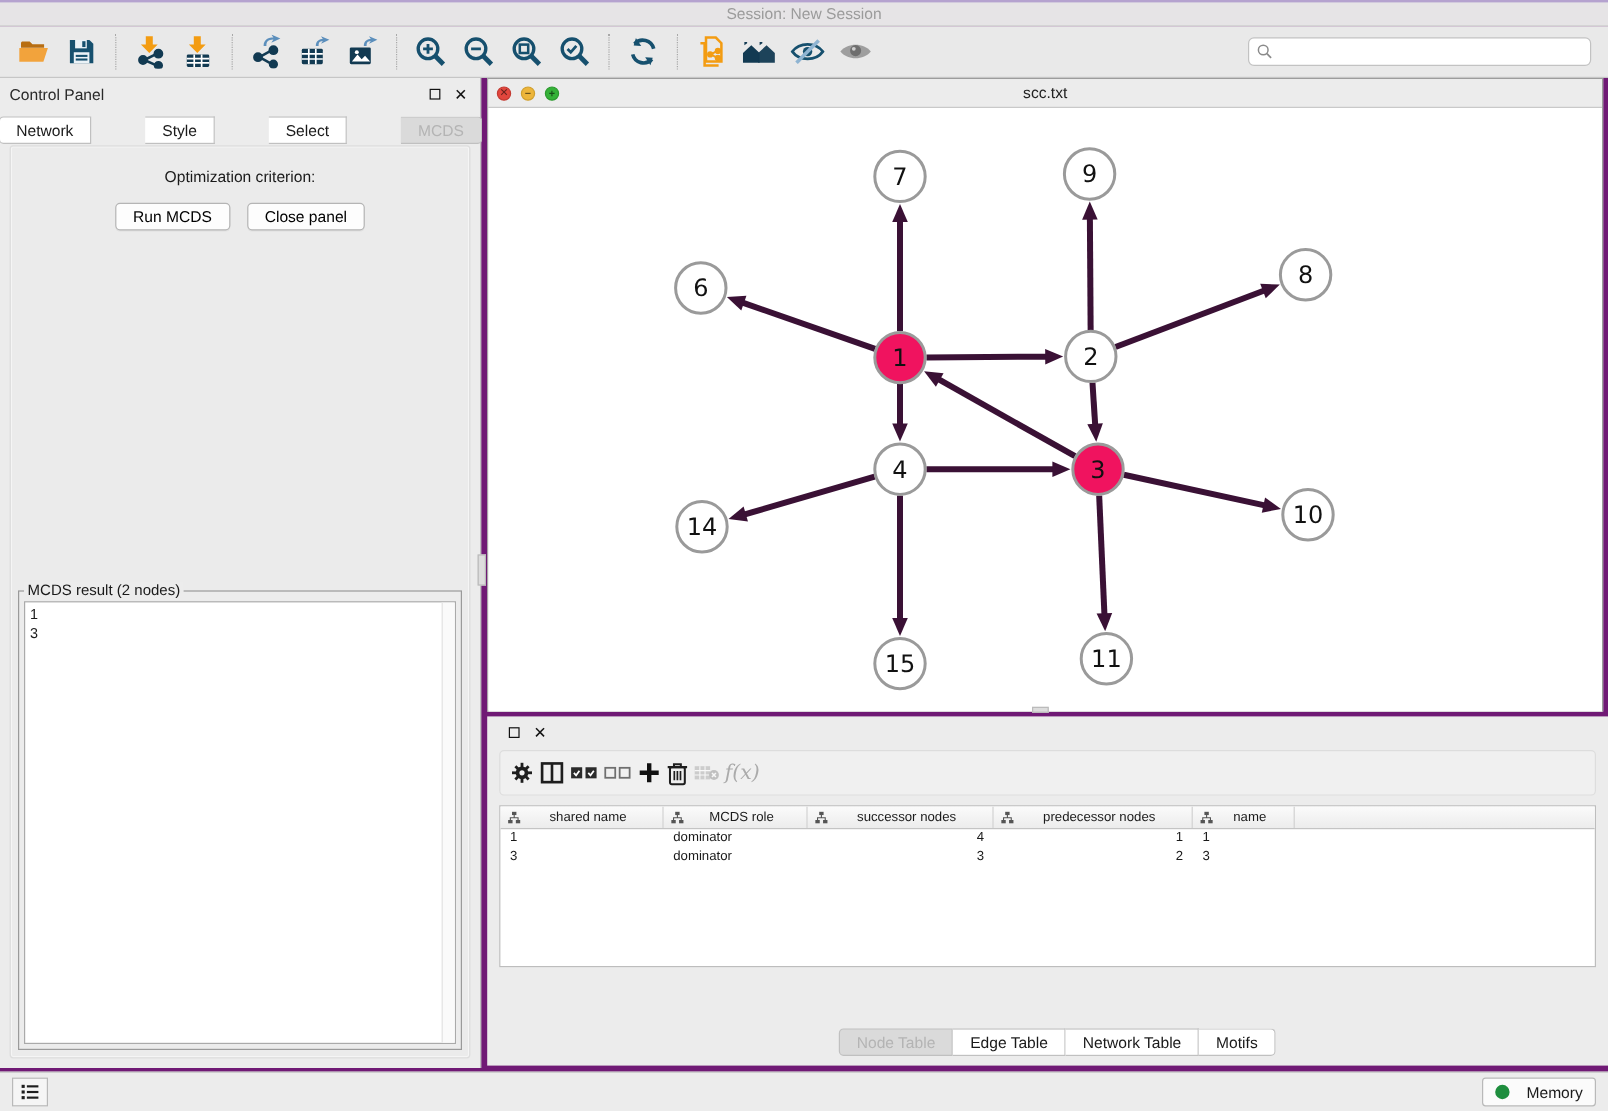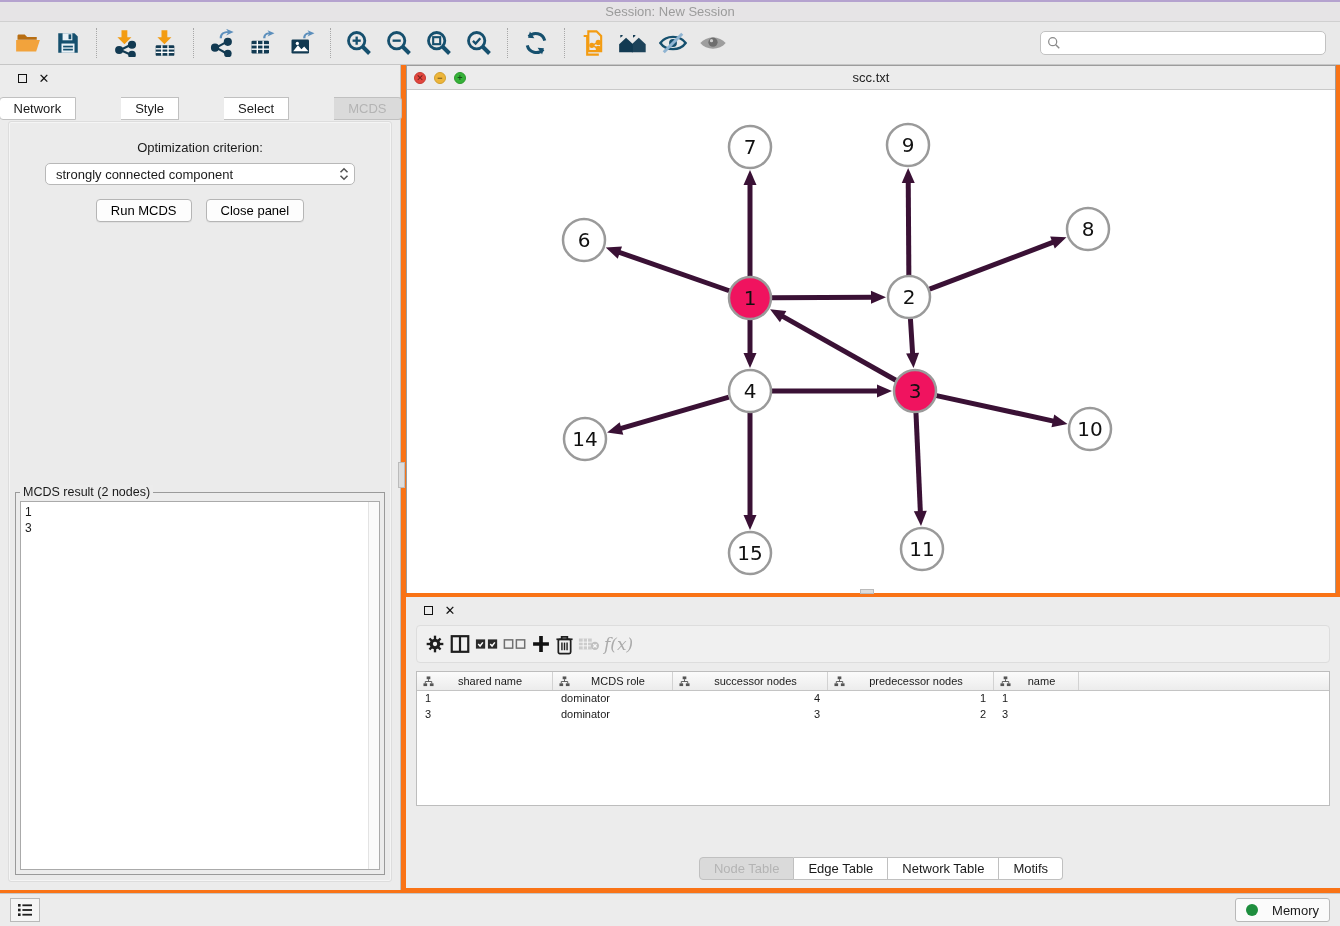--- a/index.html
+++ b/index.html
@@ -1,18 +1,18 @@
 <!DOCTYPE html>
 <html><head>
 <meta charset="utf-8">
 <style>
   * { margin:0; padding:0; box-sizing:border-box; }
   html,body { width:1340px; height:926px; }
   body { font-family:"Liberation Sans","DejaVu Sans",sans-serif; background:#E5E5E5; color:#1a1a1a; overflow:hidden; }
-  .app { position:relative; width:1340px; height:926px; background:#f97316; }
+  .app { position:relative; width:1340px; height:926px; background:#701a75; }
 
   
   .titlebar { position:absolute; left:0; top:0; width:1340px; height:22px;
     background:#E6E4E6; border-top:2px solid #B5A2CF; border-bottom:1px solid #D0D0D0;
     display:flex; align-items:center; justify-content:center; }
   .titlebar .wtitle { font-size:13px; color:#9B9B9B; }
 
   
   .toolbar { position:absolute; left:0; top:22px; width:1340px; height:43px;
     background:#E9E9E9; border-bottom:1px solid #C6C6C6; display:flex; align-items:center; padding:0 8px; }
@@ -279,40 +279,34 @@
       <svg width="14" height="14" viewBox="0 0 16 16">
           <circle cx="6.5" cy="6.5" r="4.6" fill="none" stroke="#8A8A8A" stroke-width="1.4"></circle>
           <line x1="10" y1="10" x2="14" y2="14" stroke="#8A8A8A" stroke-width="1.6"></line>
         </svg>
       <input type="text" placeholder="" style="">
     </div>
   </div>
 
   <div class="control-panel">
     <div class="panel-head">
+      <span class="ph-title">Control Panel</span>
       <span class="ph-btn">
           <span class="ph-float"></span>
         </span>
       <span class="ph-btn ph-x">✕</span>
     </div>
     <div class="cp-tabs" id="cp-tabs">
         <div class="tab">Network</div>
         <div class="tab">Style</div>
         <div class="tab">Select</div>
         <div class="tab disabled-active">MCDS</div>
       </div>
     <div class="cp-inner">
       <div class="opt-label">Optimization criterion:</div>
-      <div class="combo">
-        <span class="combo-val">strongly connected component</span>
-        <svg width="12" height="16" viewBox="0 0 12 16">
-            <path d="M2.5 6.2L6 2.8l3.5 3.4" fill="none" stroke="#555" stroke-width="1.6"></path>
-            <path d="M2.5 9.8L6 13.2l3.5-3.4" fill="none" stroke="#555" stroke-width="1.6"></path>
-          </svg>
-      </div>
       <div class="btn-row">
         <button class="push-btn">Run MCDS</button>
         <button class="push-btn">Close panel</button>
       </div>
       <div class="result-fieldset">
         <span class="result-legend">MCDS result (2 nodes)</span>
         <div class="result-box" id="result-box">
           <div class="result-line">1</div>
             <div class="result-line">3</div>
             <div class="result-scroll"></div>

